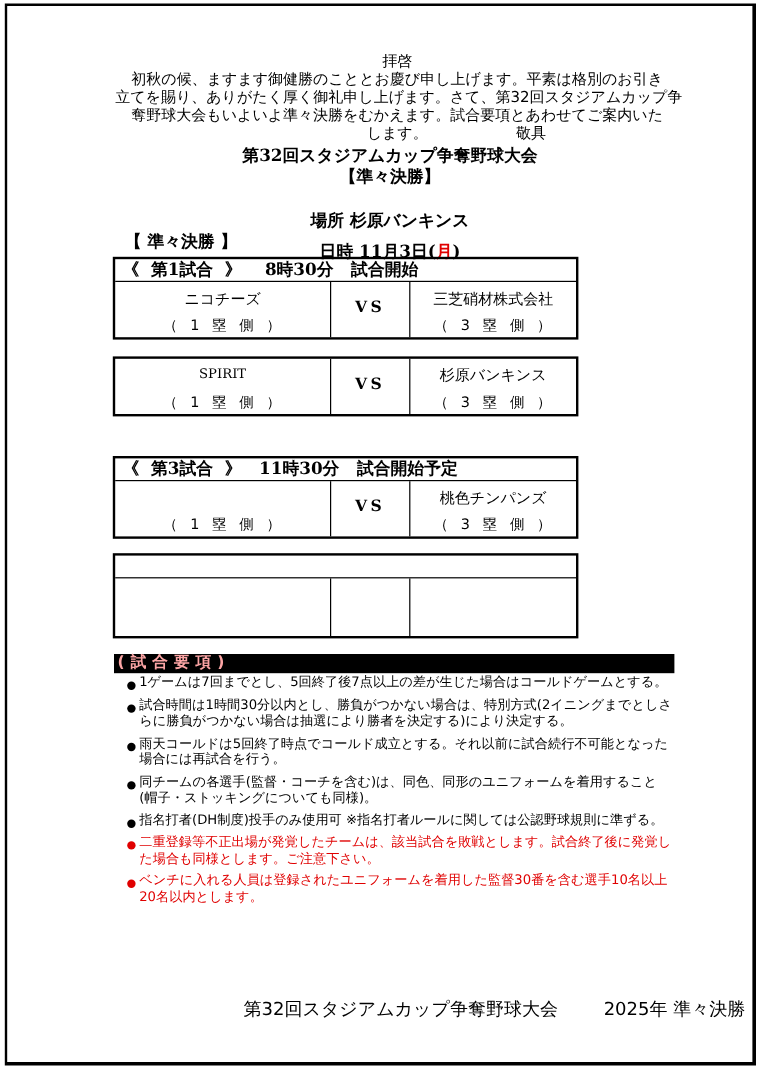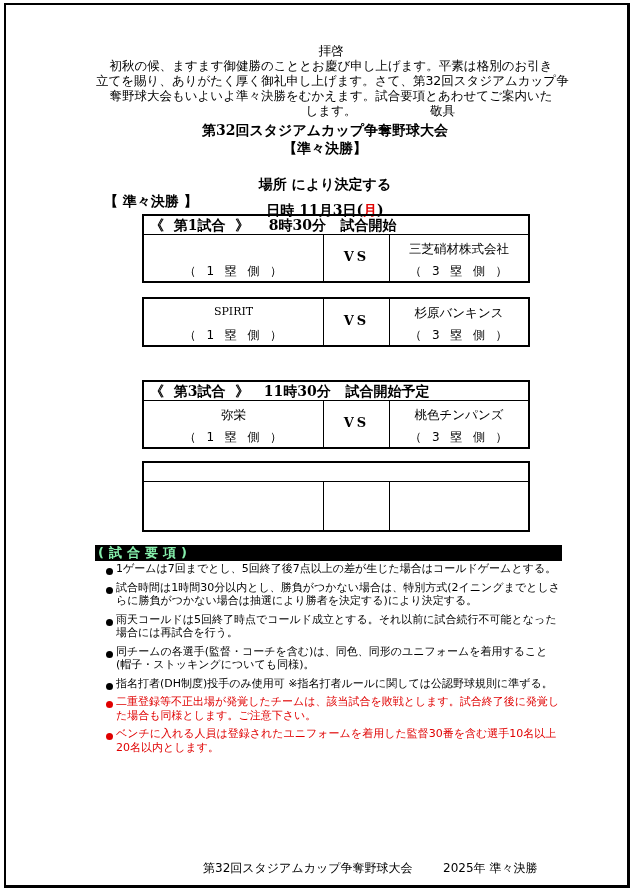--- a/index.html
+++ b/index.html
@@ -9,66 +9,67 @@
                 border:2px solid #000; border-right-width:3px; border-bottom-width:3px;
                 box-sizing:border-box; }
   .greeting { position:absolute; left:96px; top:43px; width:470px; font-size:12.5px; line-height:15px; }
   .greeting .line { white-space:nowrap; display:block;text-align:center; }
   .closing { position:absolute; left:430px; top:103px; font-size:12.5px; }
   .title-block { position:absolute; left:90px; width:470px; text-align:center;
                  font-family:"DejaVu Serif", serif; font-weight:bold; font-size:14px; line-height:16px; }
   .red { color:#e00000; }
   .round-label { position:absolute; left:104px; top:193px; font-family:"DejaVu Serif", serif;
                  font-weight:bold; font-size:14px; }
-  .match { position:absolute; left:94px; width:388px; border:2px solid #000; box-sizing:border-box;margin-left:48px; }
+  .match { position:absolute; left:94px; width:388px; border:2px solid #000; box-sizing:border-box; }
   .match .hdr { height:18px; border-bottom:1.5px solid #000; font-family:"DejaVu Serif", serif;
                 font-weight:bold; font-size:14px; line-height:18px; padding-left:6px; white-space:pre; }
   .match .body { display:flex; height:46px; }
   .match .col { position:relative; box-sizing:border-box; text-align:center; }
   .match .c1 { width:180px; border-right:1px solid #000; }
   .match .c2 { width:66px; border-right:1px solid #000; }
   .match .c3 { flex:1; }
   .team { position:absolute; left:0; right:0; top:6px; font-family:"DejaVu Serif", serif; font-size:12.5px; }
   .side { position:absolute; left:0; right:0; top:28px; font-size:12px; white-space:pre; letter-spacing:1px; }
   .vs { position:absolute; left:0; right:0; top:14px; font-family:"DejaVu Serif", serif; font-weight:bold; font-size:13px; letter-spacing:3px; }
   .rules-bar { position:absolute; left:95px; top:545px; width:467px; height:16px; background:#000;
-               color:#86efac; font-weight:bold; font-size:13px; line-height:16px; padding-left:3px;
+               color:#fca5a5; font-weight:bold; font-size:13px; line-height:16px; padding-left:3px;
                box-sizing:border-box; letter-spacing:5px; white-space:pre; }
   .rules { position:absolute; left:106px; top:562px; width:456px; font-size:11px; line-height:13.5px; }
   .rule { position:relative; padding-left:10px; margin-bottom:5px; }
   .rule .bullet { position:absolute; left:0; top:6px; width:7px; height:7px; border-radius:50%; background:#000; }
   .rule.red-rule { color:#e00000; }
   .rule.red-rule .bullet { background:#e00000; }
-  .footer { position:absolute; left:203px; top:832px; font-size:12px; white-space:pre;margin-top:28px; }
+  .footer { position:absolute; left:203px; top:832px; font-size:15px; white-space:pre; }
 </style>
 </head>
 <body>
 
 <div class="page-frame"></div>
 
 <div class="greeting">
   <span class="line">拝啓</span>
   <span class="line">初秋の候、ますます御健勝のこととお慶び申し上げます。平素は格別のお引き</span>
   <span class="line">立てを賜り、ありがたく厚く御礼申し上げます。さて、第32回スタジアムカップ争</span>
   <span class="line">奪野球大会もいよいよ準々決勝をむかえます。試合要項とあわせてご案内いた</span>
   <span class="line">します。</span>
 </div>
 <div class="closing">敬具</div>
 
 <div class="title-block" style="top:122px;">第32回スタジアムカップ争奪野球大会</div>
 <div class="title-block" style="top:140px;">【準々決勝】</div>
 <div class="title-block" style="top:158px;margin-top:44px;"><span>日時  11月3日(</span><span class="red">月</span><span>)</span></div>
-<div class="title-block" style="top:176px;">場所  により決定する</div>
+<div class="title-block" style="top:176px;">場所  杉原バンキンス</div>
 
 <div class="round-label">【   準々決勝   】</div>
 
 <div class="match" style="top:214px;">
   <div class="hdr">《  第1試合  》    8時30分   試合開始</div>
   <div class="body">
     <div class="col c1">
+      <div class="team">ニコチーズ</div>
       <div class="side">（  1  塁  側  ）</div>
     </div>
     <div class="col c2">
       <div class="vs">VS</div>
     </div>
     <div class="col c3">
       <div class="team">三芝硝材株式会社</div>
       <div class="side">（  3  塁  側  ）</div>
     </div>
   </div>
@@ -87,21 +88,20 @@
       <div class="team">杉原バンキンス</div>
       <div class="side">（  3  塁  側  ）</div>
     </div>
   </div>
 </div>
 
 <div class="match" style="top:380px;">
   <div class="hdr">《  第3試合  》   11時30分   試合開始予定</div>
   <div class="body">
     <div class="col c1">
-      <div class="team">弥栄</div>
       <div class="side">（  1  塁  側  ）</div>
     </div>
     <div class="col c2">
       <div class="vs">VS</div>
     </div>
     <div class="col c3">
       <div class="team">桃色チンパンズ</div>
       <div class="side">（  3  塁  側  ）</div>
     </div>
   </div>

